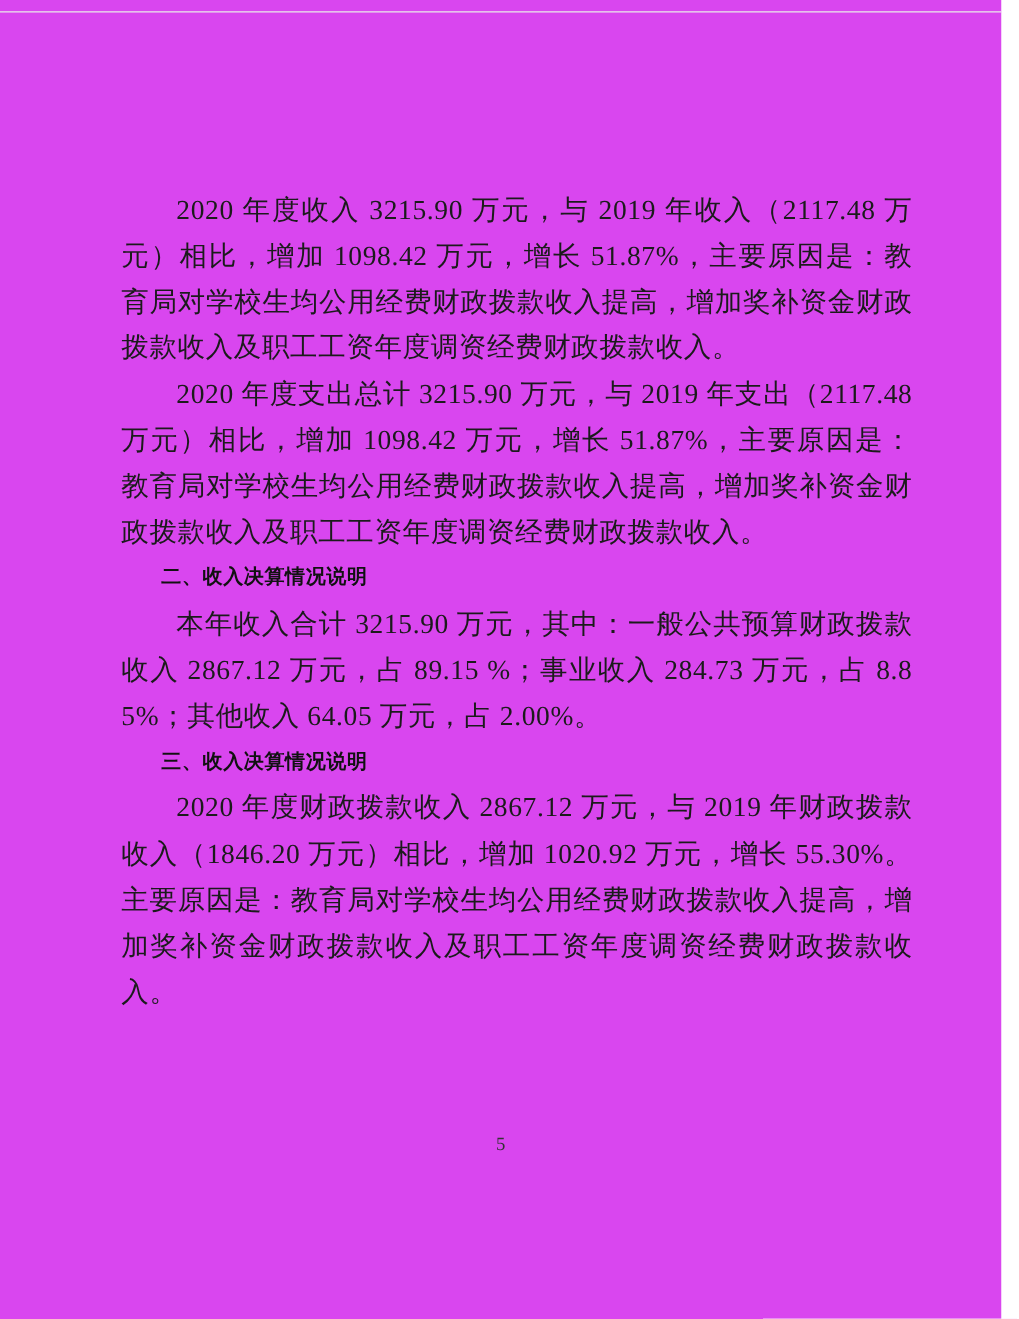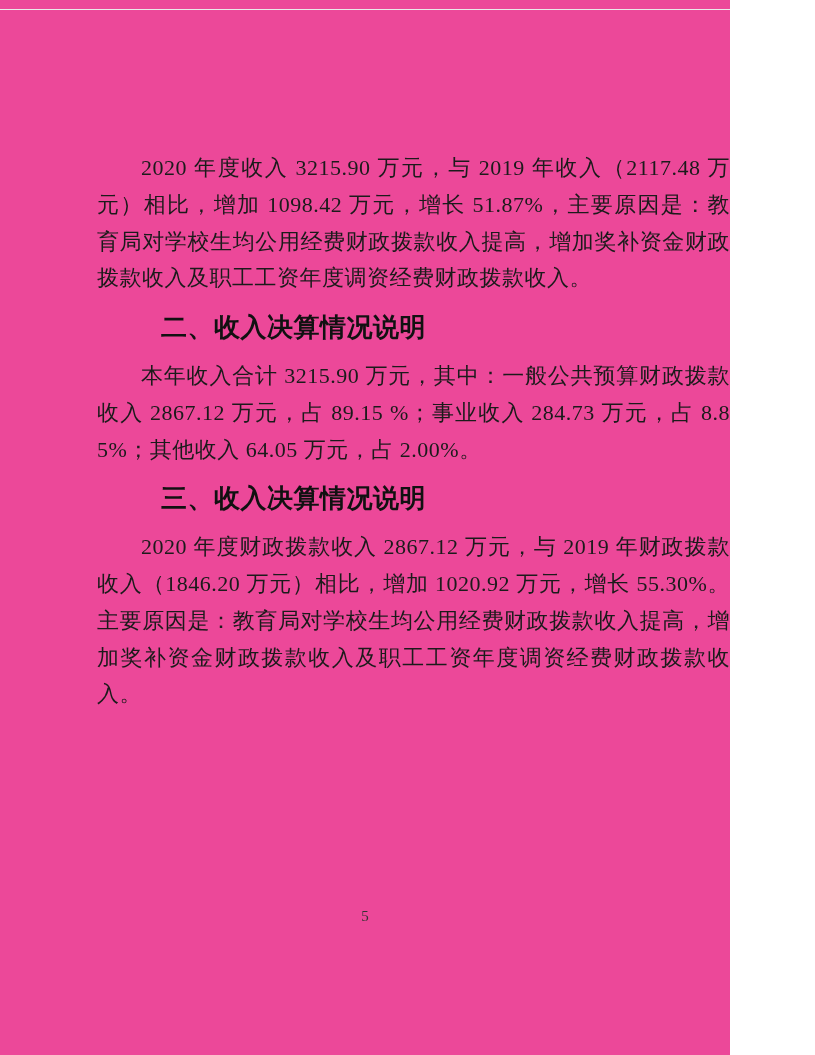--- a/index.html
+++ b/index.html
@@ -2,23 +2,23 @@
 <html lang="zh"><head>
 <meta charset="utf-8">
 <style>
   html, body {
     margin: 0;
     padding: 0;
     background: #ffffff;
   }
   .page {
     position: relative;
-    width: 730px;
+    width: 801px;
     height: 1055px;
-    background: #ec4899;
+    background: #d946ef;
     color: #1b1b1b;
     font-family: "Liberation Serif", "DejaVu Serif", serif;
     overflow: hidden;
   }
   
   .scan-edge {
     position: absolute;
     top: 9px;
     left: 0;
     width: 100%;
@@ -37,24 +37,24 @@
     line-height: 36.8px;
     letter-spacing: 0.5px;
     text-align: justify;
     text-justify: inter-character;
     text-indent: 2em;
     word-break: break-all;
     font-weight: normal;
     color: #1b1b1b;
   }
   .heading {
-    margin: 12px;
+    margin: 0;
     font-family: "Liberation Sans", "DejaVu Sans", sans-serif;
     font-weight: 700;
-    font-size: 26px;
+    font-size: 16px;
     line-height: 36.8px;
     letter-spacing: 0.5px;
     text-indent: 2em;
     color: #111111;
   }
   .page-number {
     position: absolute;
     top: 908px;
     left: 0;
     width: 100%;
@@ -68,20 +68,21 @@
 <body>
 
 <div class="page">
 
   <div class="scan-edge"></div>
 
   <div class="content">
 
     <p class="para">2020 年度收入 3215.90 万元，与 2019 年收入（2117.48 万元）相比，增加 1098.42 万元，增长 51.87%，主要原因是：教育局对学校生均公用经费财政拨款收入提高，增加奖补资金财政拨款收入及职工工资年度调资经费财政拨款收入。</p>
 
+    <p class="para">2020 年度支出总计 3215.90 万元，与 2019 年支出（2117.48 万元）相比，增加 1098.42 万元，增长 51.87%，主要原因是：教育局对学校生均公用经费财政拨款收入提高，增加奖补资金财政拨款收入及职工工资年度调资经费财政拨款收入。</p>
 
     <h2 class="heading">二、收入决算情况说明</h2>
 
     <p class="para">本年收入合计 3215.90 万元，其中：一般公共预算财政拨款收入 2867.12 万元，占 89.15 %；事业收入 284.73 万元，占 8.85%；其他收入 64.05 万元，占 2.00%。</p>
 
     <h2 class="heading">三、收入决算情况说明</h2>
 
 
 
     <p class="para">2020 年度财政拨款收入 2867.12 万元，与 2019 年财政拨款收入（1846.20 万元）相比，增加 1020.92 万元，增长 55.30%。主要原因是：教育局对学校生均公用经费财政拨款收入提高，增加奖补资金财政拨款收入及职工工资年度调资经费财政拨款收入。</p>

